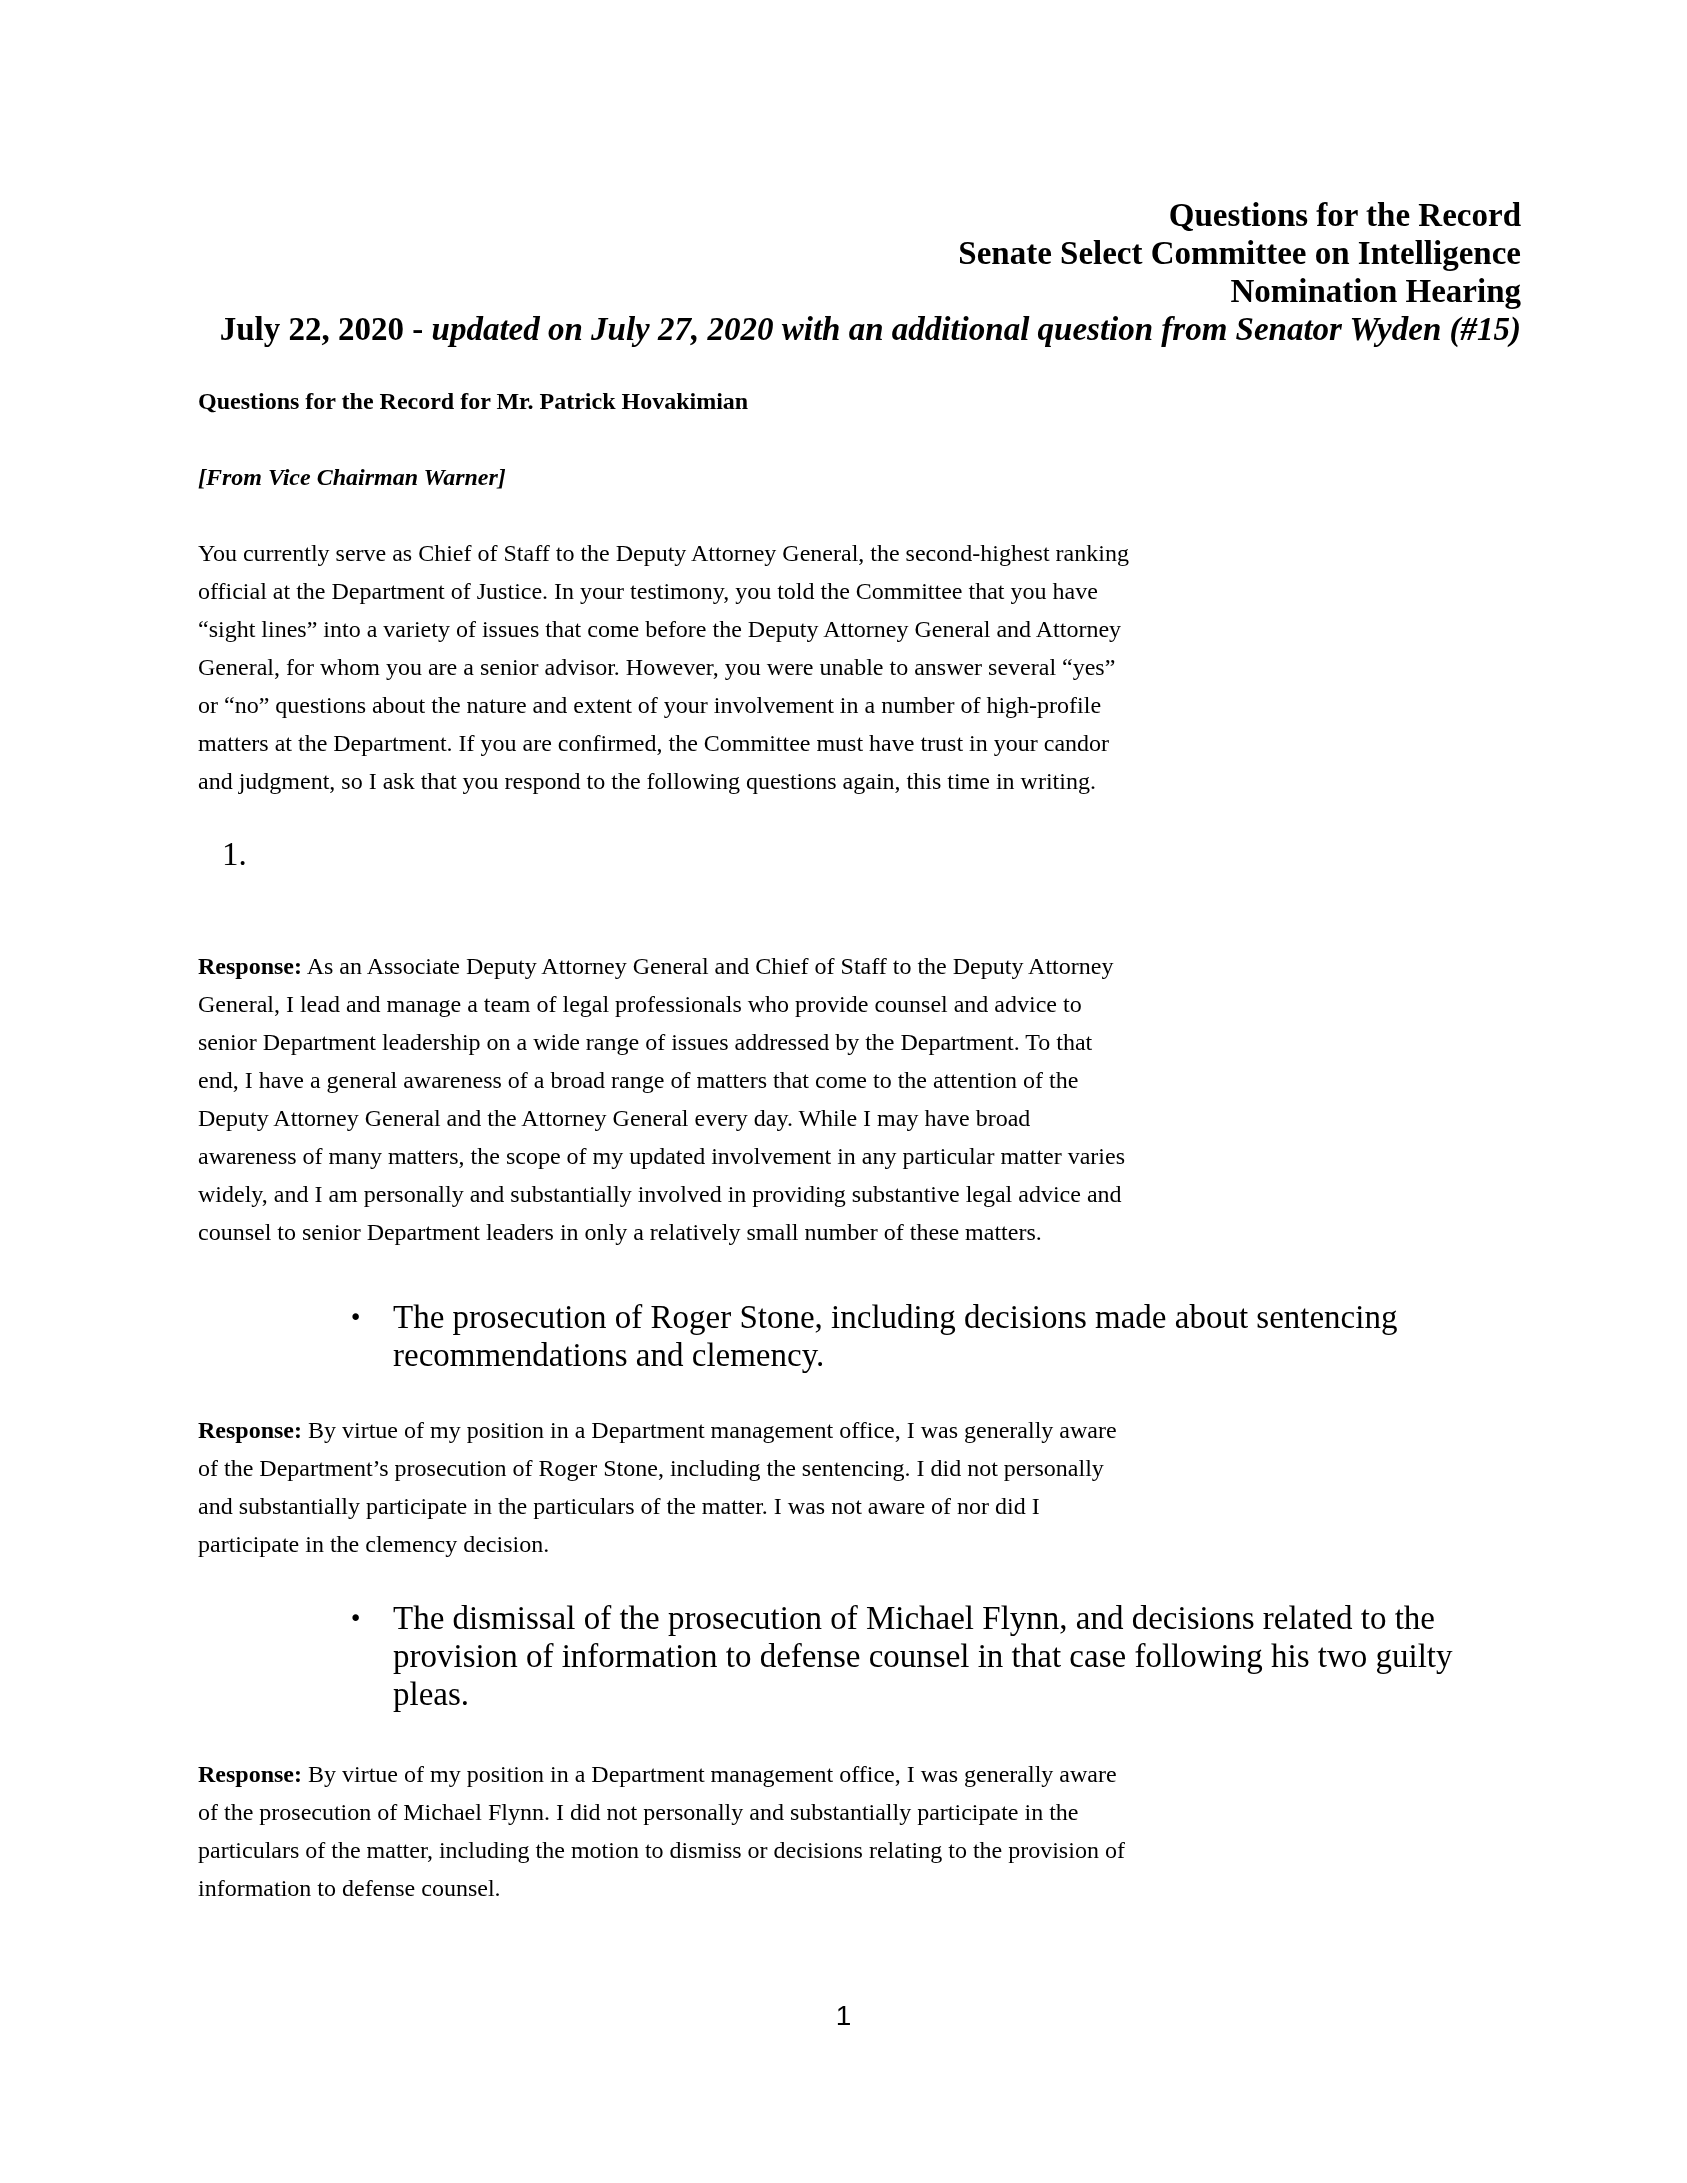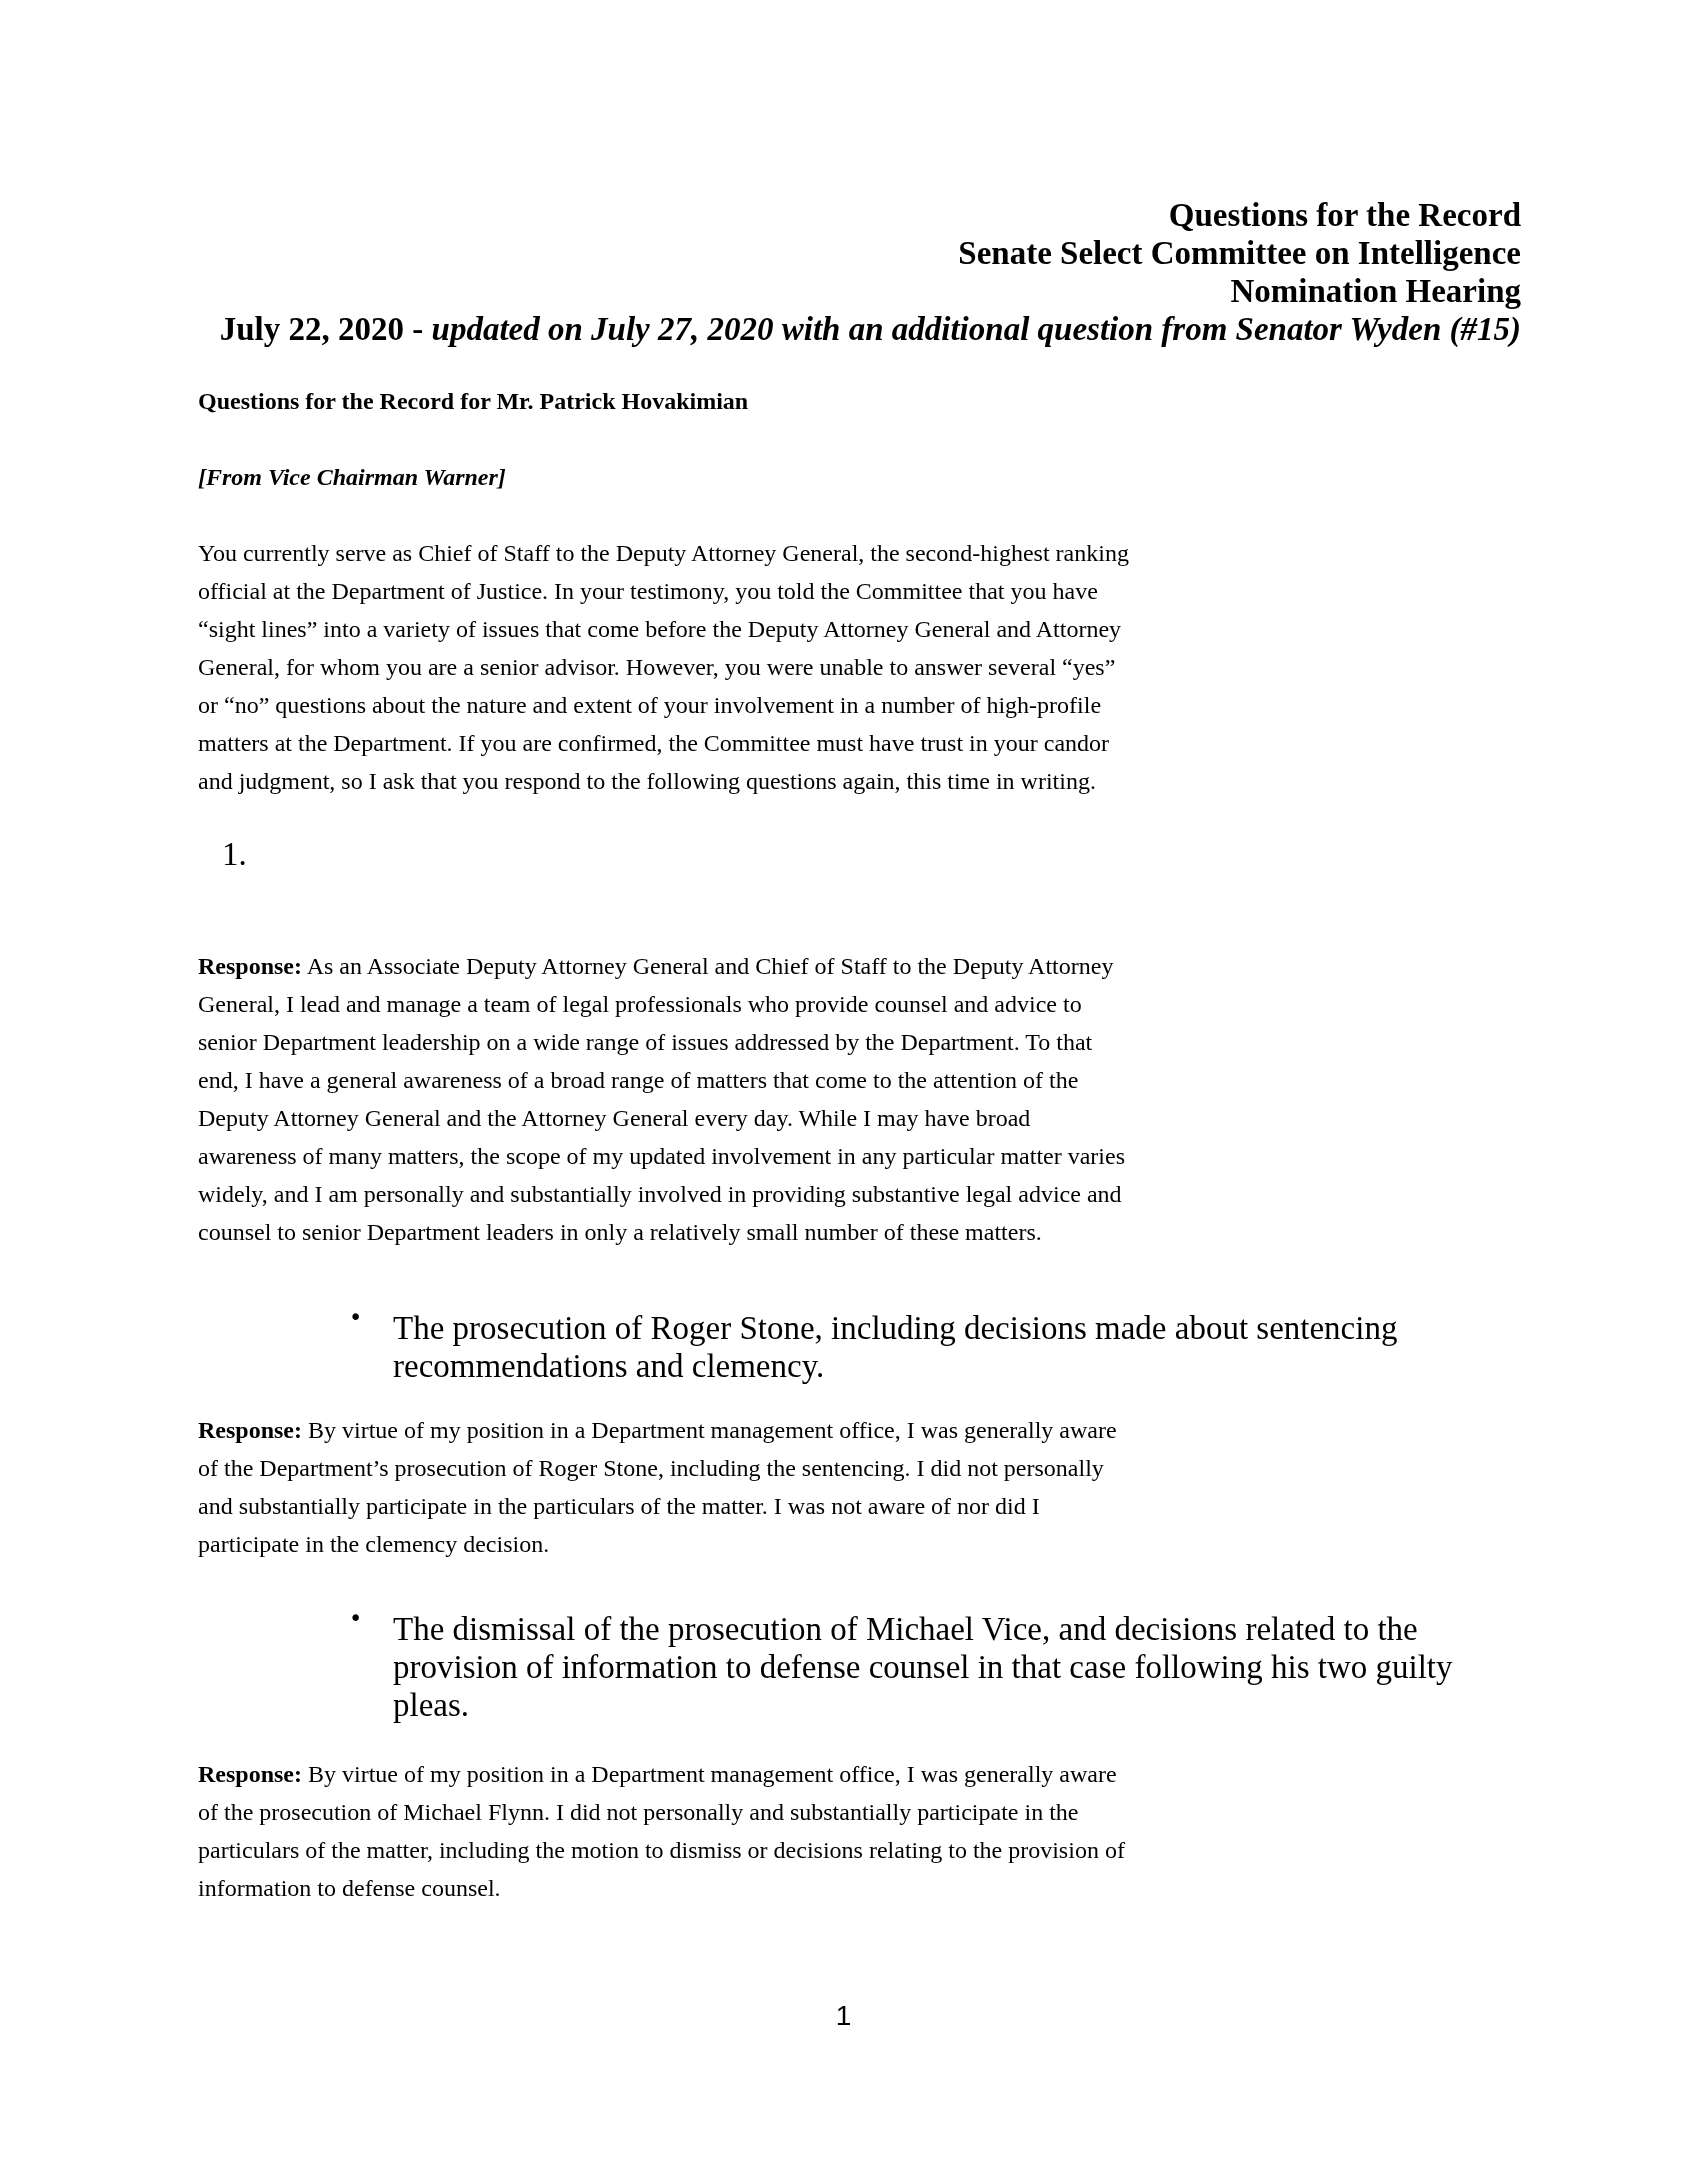--- a/index.html
+++ b/index.html
@@ -80,21 +80,21 @@
       position: absolute;
       left: 151px;
       top: 0;
       font-family: "DejaVu Sans", sans-serif;
       font-size: 22.5px;
       line-height: 38px;
     }
     .bulleted .text {
       position: absolute;
       left: 195px;
-      top: 11px;
+      top: 0;
       width: 1105px;
     }
     .bulleted .text .line { display: block; white-space: nowrap; }
 
     .resp-label { font-weight: bold; }
 
     .page-number {
       position: absolute;
       left: 827px;
       width: 33px;
@@ -159,21 +159,21 @@
   <div class="block para" style="top:1411px;">
     <span class="line"><span class="resp-label">Response:</span><span> By virtue of my position in a Department management office, I was generally aware</span></span>
     <span class="line">of the Department’s prosecution of Roger Stone, including the sentencing. I did not personally</span>
     <span class="line">and substantially participate in the particulars of the matter.  I was not aware of nor did I</span>
     <span class="line">participate in the clemency decision.</span>
   </div>
 
   <div class="bulleted" style="top:1599px;">
     <span class="bullet">•</span>
     <div class="text">
-      <span class="line">The dismissal of the prosecution of Michael Vice, and decisions related to the</span>
+      <span class="line">The dismissal of the prosecution of Michael Flynn, and decisions related to the</span>
       <span class="line">provision of information to defense counsel in that case following his two guilty</span>
       <span class="line">pleas.</span>
     </div>
   </div>
 
   <div class="block para" style="top:1755px;">
     <span class="line"><span class="resp-label">Response:</span><span> By virtue of my position in a Department management office, I was generally aware</span></span>
     <span class="line">of the prosecution of Michael Flynn.  I did not personally and substantially participate in the</span>
     <span class="line">particulars of the matter, including the motion to dismiss or decisions relating to the provision of</span>
     <span class="line">information to defense counsel.</span>

